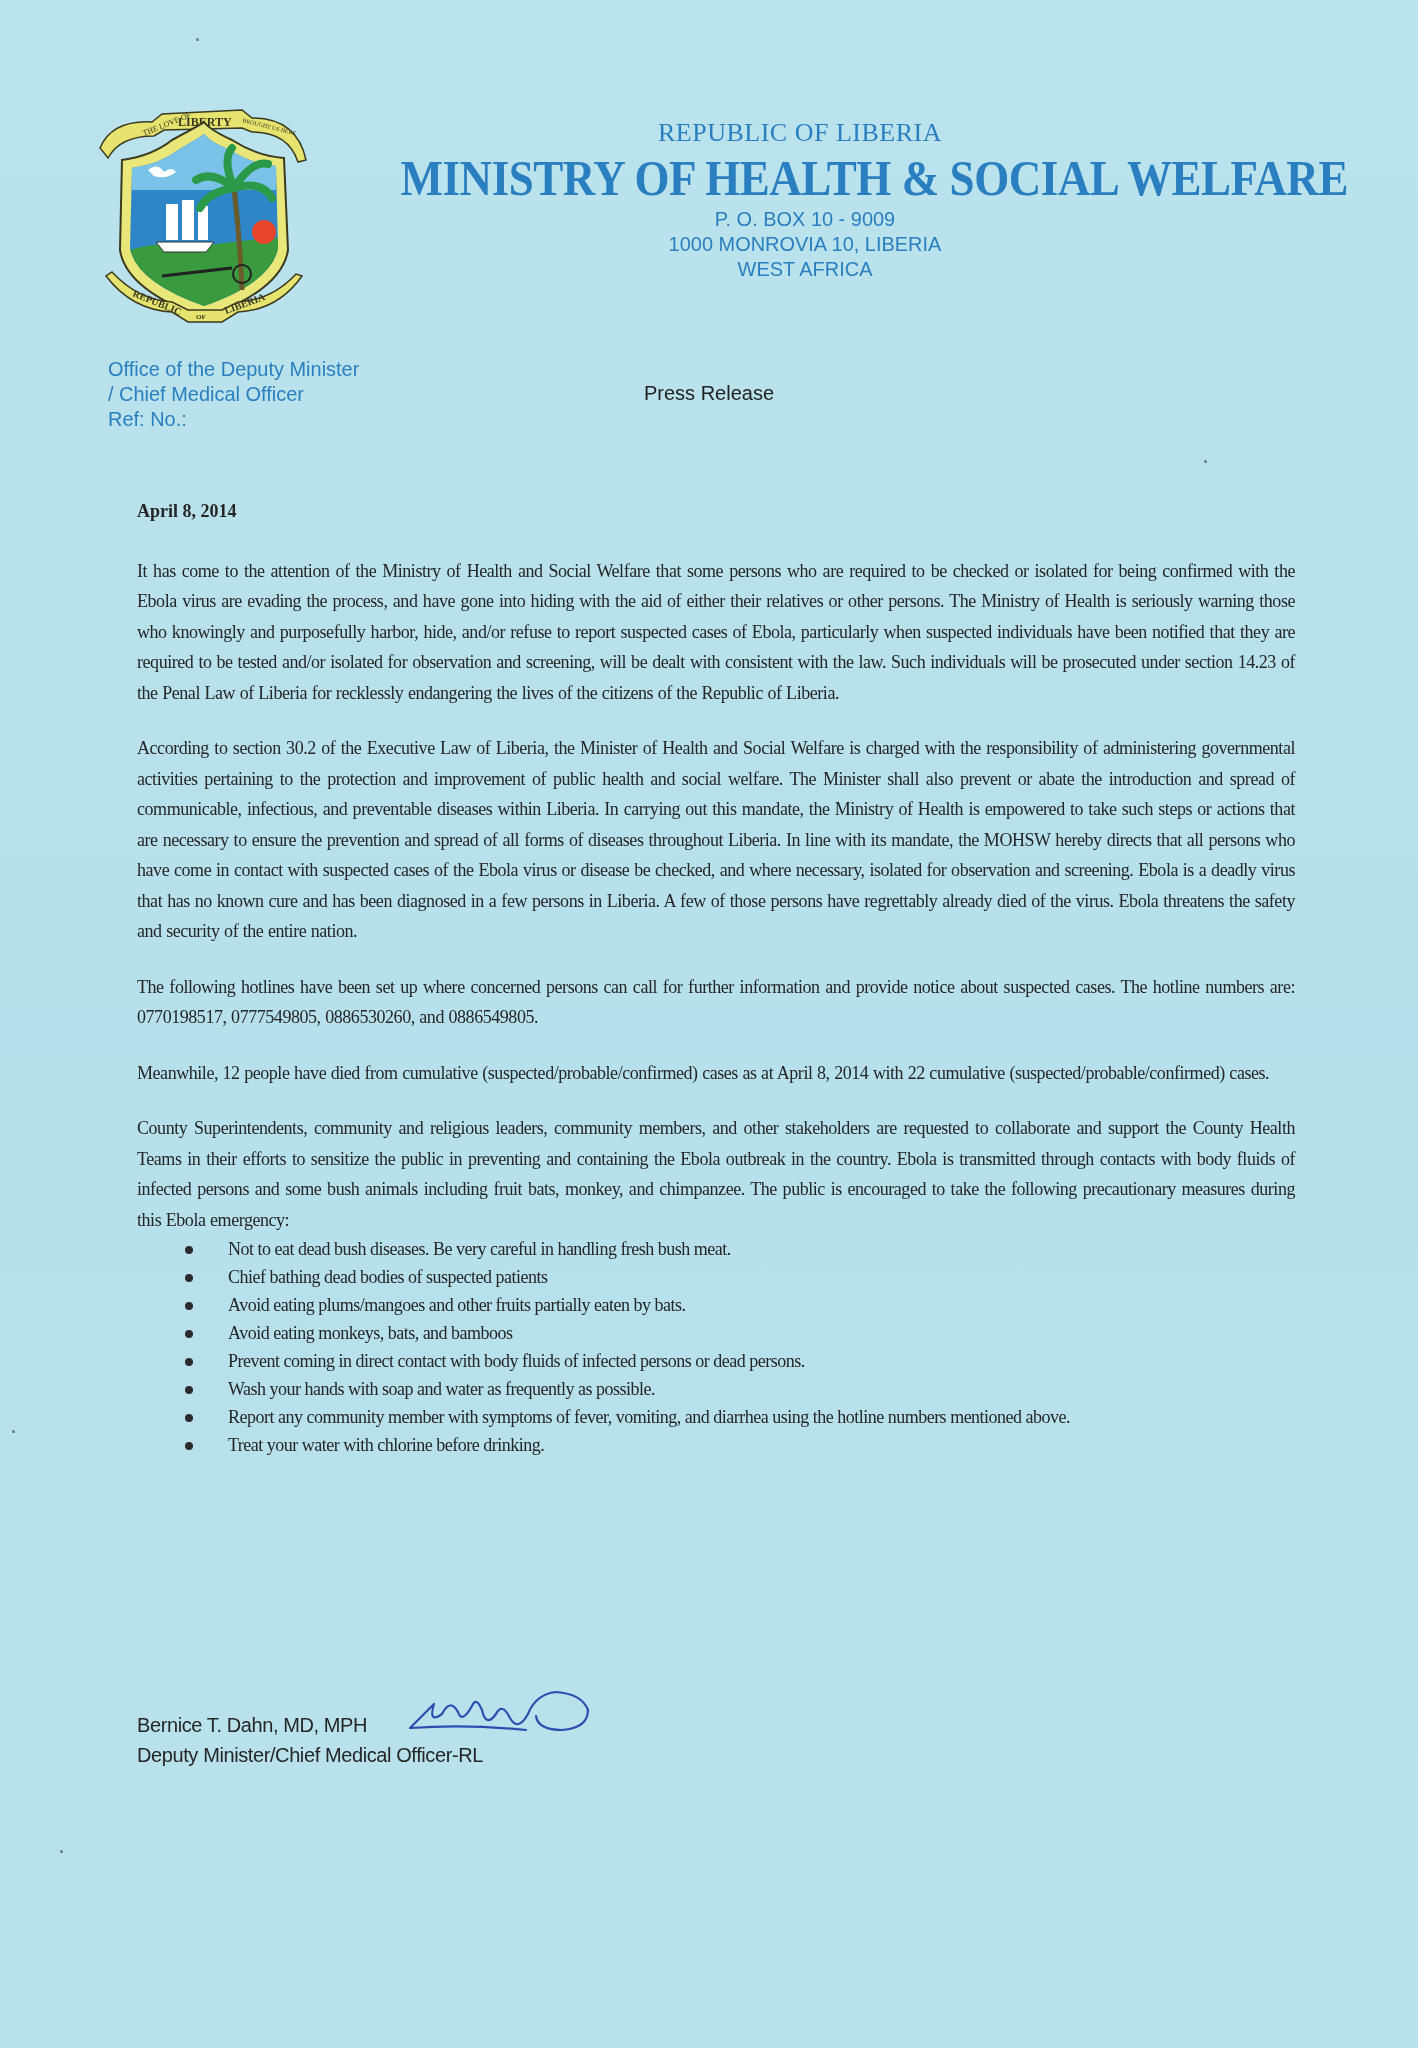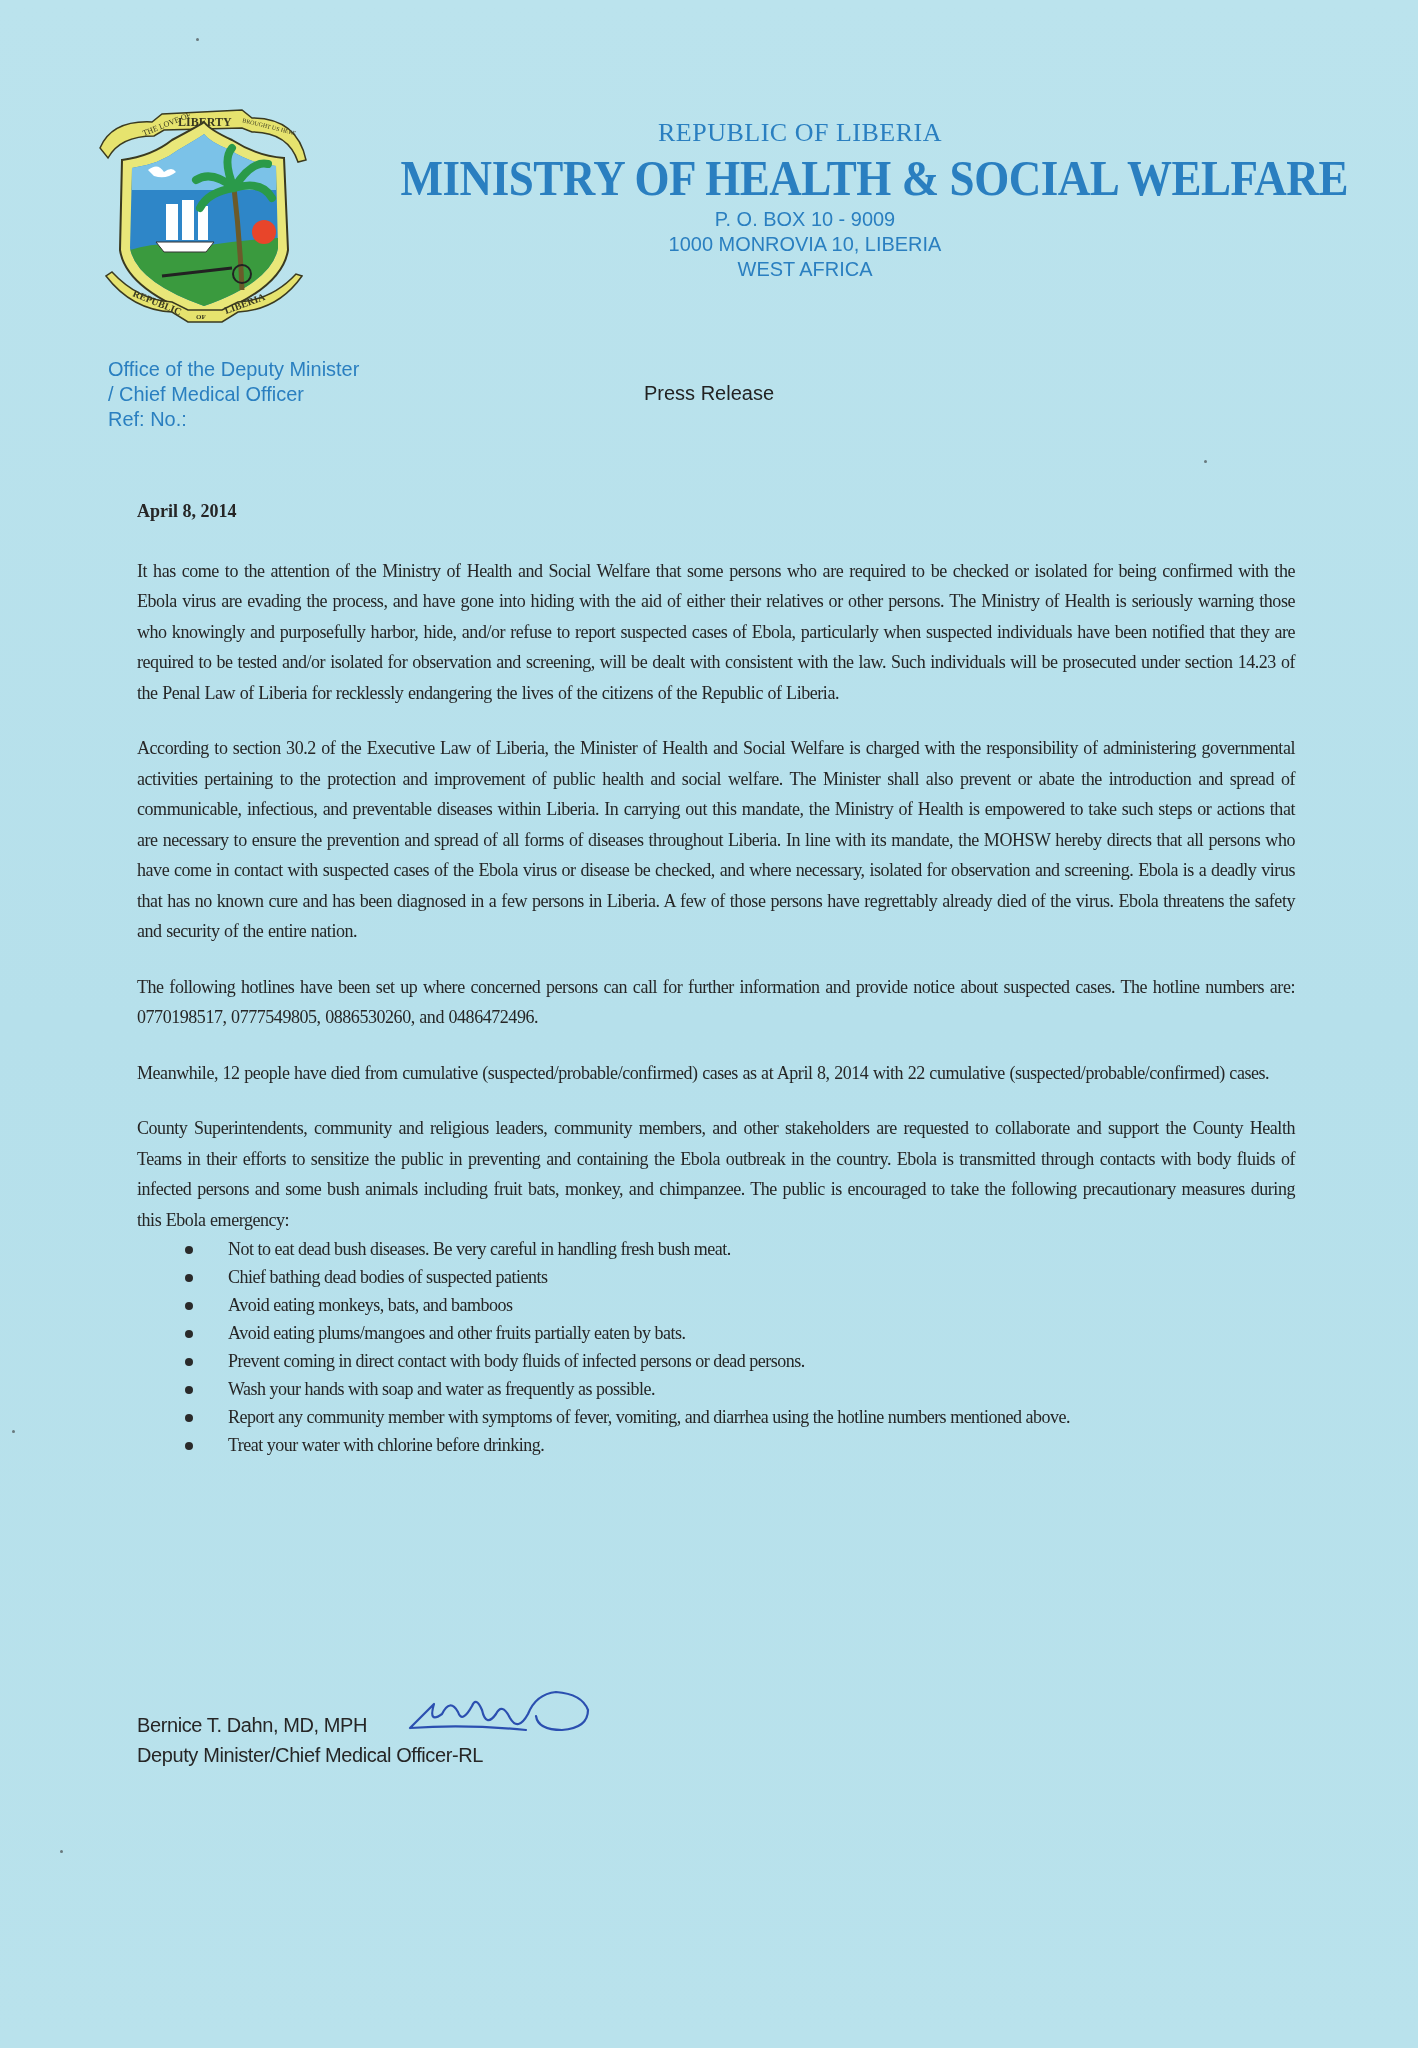--- a/index.html
+++ b/index.html
@@ -120,28 +120,28 @@
     <div>/ Chief Medical Officer</div>
     <div>Ref:  No.:</div>
   </div>
 
   <div class="press-title">Press Release</div>
 
   <div class="body">
     <div class="date">April 8, 2014</div>
     <p class="para">It has come to the attention of the Ministry of Health and Social Welfare that some persons who are required to be checked or isolated for being confirmed with the Ebola virus are evading the process, and have gone into hiding with the aid of either their relatives or other persons. The Ministry of Health is seriously warning those who knowingly and purposefully harbor, hide, and/or refuse to report suspected cases of Ebola, particularly when suspected individuals have been notified that they are required to be tested and/or isolated for observation and screening, will be dealt with consistent with the law. Such individuals will be prosecuted under section 14.23 of the Penal Law of Liberia for recklessly endangering the lives of the citizens of the Republic of Liberia.</p>
     <p class="para">According to section 30.2 of the Executive Law of Liberia, the Minister of Health and Social Welfare is charged with the responsibility of administering governmental activities pertaining to the protection and improvement of public health and social welfare. The Minister shall also prevent or abate the introduction and spread of communicable, infectious, and preventable diseases within Liberia. In carrying out this mandate, the Ministry of Health is empowered to take such steps or actions that are necessary to ensure the prevention and spread of all forms of diseases throughout Liberia. In line with its mandate, the MOHSW hereby directs that all persons who have come in contact with suspected cases of the Ebola virus or disease be checked, and where necessary, isolated for observation and screening. Ebola is a deadly virus that has no known cure and has been diagnosed in a few persons in Liberia. A few of those persons have regrettably already died of the virus. Ebola threatens the safety and security of the entire nation.</p>
-    <p class="para">The following hotlines have been set up where concerned persons can call for further information and provide notice about suspected cases. The hotline numbers are: 0770198517, 0777549805, 0886530260, and 0486472496.</p>
+    <p class="para">The following hotlines have been set up where concerned persons can call for further information and provide notice about suspected cases. The hotline numbers are: 0770198517, 0777549805, 0886530260, and 0886549805.</p>
     <p class="para">Meanwhile, 12 people have died from cumulative (suspected/probable/confirmed) cases as at April 8, 2014 with 22 cumulative (suspected/probable/confirmed) cases.</p>
     <p class="para para-tight">County Superintendents, community and religious leaders, community members, and other stakeholders are requested to collaborate and support the County Health Teams in their efforts to sensitize the public in preventing and containing the Ebola outbreak in the country. Ebola is transmitted through contacts with body fluids of infected persons and some bush animals including fruit bats, monkey, and chimpanzee. The public is encouraged to take the following precautionary measures during this Ebola emergency:</p>
     <ul class="bullets">
       <li>Not to eat dead bush diseases. Be very careful in handling fresh bush meat.</li>
       <li>Chief bathing dead bodies of suspected patients</li>
+      <li>Avoid eating plums/mangoes and other fruits partially eaten by bats.</li>
       <li>Avoid eating monkeys, bats, and bamboos</li>
-      <li>Avoid eating plums/mangoes and other fruits partially eaten by bats.</li>
       <li>Prevent coming in direct contact with body fluids of infected persons or dead persons.</li>
       <li>Wash your hands with soap and water as frequently as possible.</li>
       <li>Report any community member with symptoms of fever, vomiting, and diarrhea using the hotline numbers mentioned above.</li>
       <li>Treat your water with chlorine before drinking.</li>
     </ul>
   </div>
 
   <div class="signature">
     <svg width="190" height="60" viewBox="0 0 190 60">
       <path d="M4 44 L28 20 Q22 40 36 30 Q44 14 52 28 Q56 40 66 22 Q70 12 76 26 Q80 44 90 30 Q96 18 104 34 Q112 48 122 30 Q130 10 150 8 Q176 10 182 26 Q182 44 156 46 Q132 46 130 32 M4 44 Q60 40 120 46" stroke="#2b4fb0" stroke-width="2.2" fill="none" stroke-linecap="round" stroke-linejoin="round"></path>

